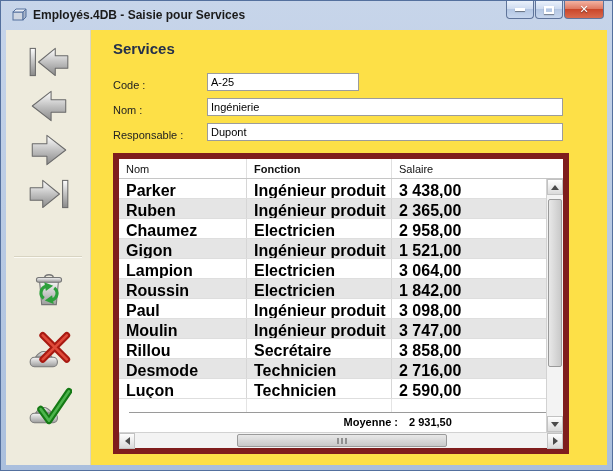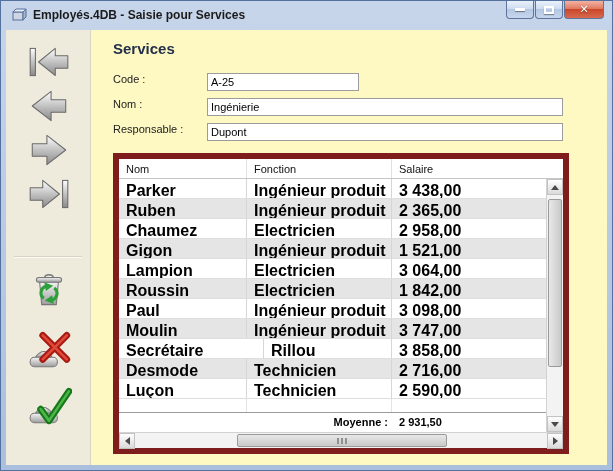--- a/index.html
+++ b/index.html
@@ -41,44 +41,44 @@
   .tool-btn {
     position: absolute; left: 18px; width: 50px; height: 44px;
     display: flex; align-items: center; justify-content: center; cursor: pointer;
   }
   .tb1 { top: 10px; } .tb2 { top: 54px; } .tb3 { top: 98px; } .tb4 { top: 142px; }
   .tb5 { top: 238px; } .tb6 { top: 298px; } .tb7 { top: 354px; }
   .side-sep { position: absolute; left: 8px; right: 8px; top: 226px; height: 2px;
     border-top: 1px solid #d8d4c2; border-bottom: 1px solid #fbfaf4; }
 
   
-  .main { position: relative; flex: 1; padding: 10px 0 15px 22px; background: #fef9c3; }
+  .main { position: relative; flex: 1; padding: 10px 0 15px 22px; background: #fde047; }
   .form-title { margin: 0 0 16px 0; font-size: 15px; font-weight: bold; color: #24304a; }
-  .field-row { display: flex; align-items: flex-start; margin-bottom: 7px; height: 18px; }
+  .field-row { display: flex; align-items: flex-end; margin-bottom: 7px; height: 18px; }
   .field-label { width: 94px; font-size: 11px; color: #222; flex: 0 0 94px; }
   .tfield {
     height: 18px; border: 1px solid #9c9c9c; background: #fff;
     font-family: "Liberation Sans", sans-serif; font-size: 11px; padding: 1px 3px; color: #000;
   }
   .w-code { width: 152px; }
   .w-wide { width: 356px; }
 
   
   .table-wrap { position: relative; margin-top: 12px; width: 456px; border: 6px solid #7f1d1d; background: #fff; }
   .thead { display: flex; height: 20px; border-bottom: 1px solid #c6c6c6; background: #fff; }
   .hcell { font-size: 11px; color: #111; padding: 4px 0 0 7px; border-right: 1px solid #e0e0e0; cursor: pointer; }
   .trow  { display: flex; height: 20px; border-bottom: 1px solid #dedede; background: #fff; }
   .trow.alt { background: #e5e5e5; }
   .tcell { font-size: 16px; font-weight: bold; color: #000; padding: 3px 0 0 7px; border-right: 1px solid #d6d6d6; overflow: hidden; white-space: nowrap; }
   .c0 { width: 128px; flex: 0 0 128px; }
-  .c1 { width: 145px; flex: 0 0 145px; }
+  .c1 { width: 145px; flex: 0 0 145px; font-weight: bold; }
   .c2 { width: 166px; flex: 0 0 166px; border-right: none; }
   .trow-empty { display: flex; height: 13px; background: #fff; }
   .ecell { border-right: 1px solid #e4e4e4; height: 100%; }
-  .tfoot { display: flex; height: 20px; border-top: 1px solid #9a9a9a; background: #fff; }
+  .tfoot { display: flex; height: 20px; border-top: 1px solid #9a9a9a; background: #fff; margin-left: 10px; }
   .fcell { font-size: 11px; font-weight: bold; padding-top: 3px; }
   .f-label { width: 145px; margin-left: 128px; text-align: right; padding-right: 4px; }
   .f-value { padding-left: 7px; }
 
   
   .vscroll {
     position: absolute; top: 20px; right: 0; bottom: 16px; width: 17px;
     background: #f3f3f3; border-left: 1px solid #d2d2d2;
   }
   .hscroll {
@@ -302,22 +302,22 @@
               <div class="tcell c0">Paul</div>
               <div class="tcell c1">Ingénieur produit</div>
               <div class="tcell c2">3 098,00</div>
             </div>
             <div class="trow alt">
               <div class="tcell c0">Moulin</div>
               <div class="tcell c1">Ingénieur produit</div>
               <div class="tcell c2">3 747,00</div>
             </div>
             <div class="trow">
+              <div class="tcell c0">Rillou</div>
               <div class="tcell c1">Secrétaire</div>
-              <div class="tcell c0">Rillou</div>
               <div class="tcell c2">3 858,00</div>
             </div>
             <div class="trow alt">
               <div class="tcell c0">Desmode</div>
               <div class="tcell c1">Technicien</div>
               <div class="tcell c2">2 716,00</div>
             </div>
             <div class="trow">
               <div class="tcell c0">Luçon</div>
               <div class="tcell c1">Technicien</div>

